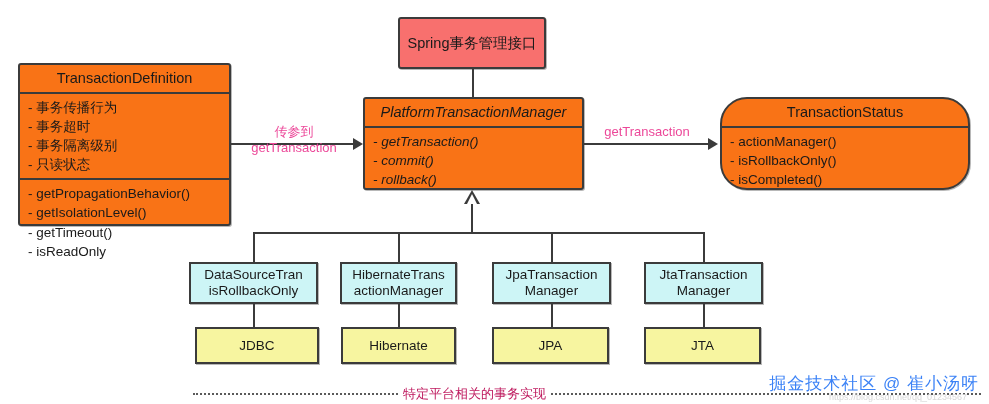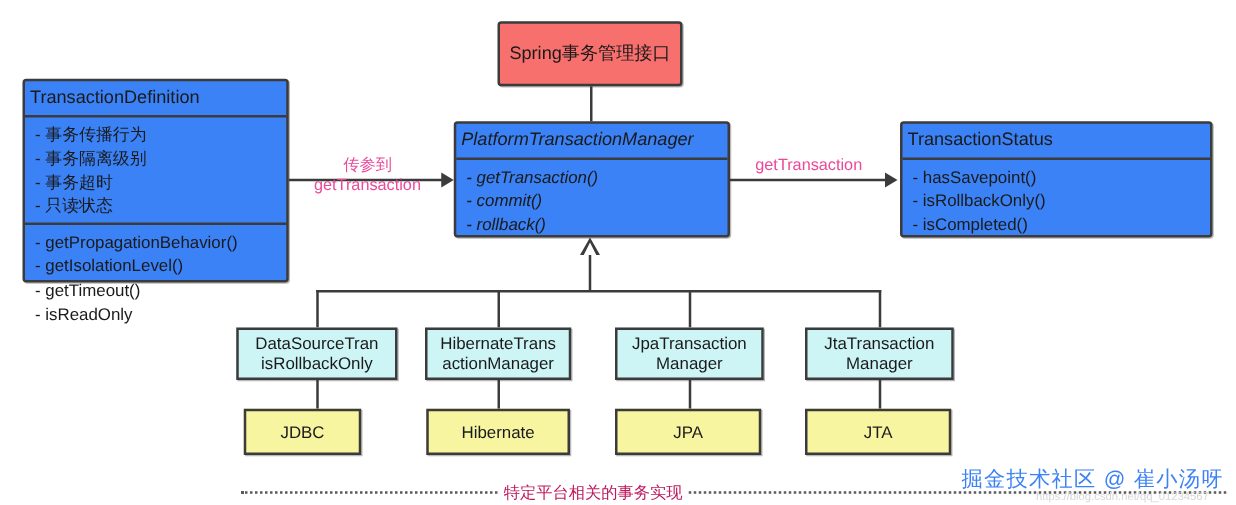--- a/index.html
+++ b/index.html
@@ -15,25 +15,25 @@
     font-family: "Liberation Sans", "DejaVu Sans", sans-serif;
     overflow: hidden;
   }
 
   
   .box {
     position: absolute;
     box-sizing: border-box;
     border: 2px solid #3b3b3b;
     border-radius: 3px;
-    background: #3b82f6;
+    background: #f97316;
     box-shadow: 1px 1px 0 rgba(0,0,0,0.28);
   }
   .box .title {
-    text-align: left;
+    text-align: center;
     font-size: 14.5px;
     color: #1a1a1a;
     padding: 5px 4px 5px 4px;
     line-height: 1.15;
     white-space: nowrap;
   }
   .box .sep {
     height: 0;
     border-top: 2px solid #3b3b3b;
   }
@@ -50,21 +50,21 @@
   
   #spring-box {
     left: 398px; top: 17px; width: 148px; height: 52px;
     background: #f8706e;
     display: flex; align-items: center; justify-content: center;
   }
   #spring-box .title { padding: 0; font-size: 14.5px; }
 
   #txdef-box   { left: 18px;  top: 63px;  width: 213px; height: 163px; }
   #ptm-box     { left: 363px; top: 97px;  width: 221px; height: 93px; font-style: italic; }
-  #txstatus-box{ left: 720px; top: 97px;  width: 250px; height: 93px; }
+  #txstatus-box{ left: 720px; top: 97px;  width: 250px; height: 93px; border-radius: 27px; }
 
   .impl {
     position: absolute;
     box-sizing: border-box;
     border: 2px solid #3b3b3b;
     background: #cdf5f6;
     box-shadow: 1px 1px 0 rgba(0,0,0,0.28);
     display: flex; align-items: center; justify-content: center;
     text-align: center;
     font-size: 13.5px;
@@ -83,21 +83,21 @@
     box-sizing: border-box;
     border: 2px solid #3b3b3b;
     background: #f7f5a0;
     box-shadow: 1px 1px 0 rgba(0,0,0,0.28);
     display: flex; align-items: center; justify-content: center;
     font-size: 13.5px;
     color: #1a1a1a;
     top: 327px;
     height: 37px;
   }
-  #plat-0 { left: 195px; width: 94px; text-align: center; }
+  #plat-0 { left: 195px; width: 124px; text-align: center; }
   #plat-1 { left: 341px; width: 115px; }
   #plat-2 { left: 492px; width: 117px; }
   #plat-3 { left: 644px; width: 117px; }
 
   
   .hline { position: absolute; height: 0; border-top: 2px solid #3b3b3b; }
   .vline { position: absolute; width: 0;  border-left: 2px solid #3b3b3b; }
 
   .arrowhead {
     position: absolute;
@@ -178,22 +178,22 @@
     <div class="title">Spring事务管理接口</div>
   </div>
 
   <div class="vline" style="left:472px; top:69px; height:28px;"></div>
 
   <div class="box" id="txdef-box">
     <div class="title">TransactionDefinition</div>
     <div class="sep"></div>
     <div class="section">
       <div class="row">- 事务传播行为</div>
+      <div class="row">- 事务超时</div>
       <div class="row">- 事务隔离级别</div>
-      <div class="row">- 事务超时</div>
       <div class="row">- 只读状态</div>
     </div>
     <div class="sep"></div>
     <div class="section">
       <div class="row">- getPropagationBehavior()</div>
       <div class="row">- getIsolationLevel()</div>
       <div class="row">- getTimeout()</div>
       <div class="row">- isReadOnly</div>
     </div>
   </div>
@@ -218,21 +218,21 @@
   <div class="hline" style="left:584px; top:143px; width:126px;"></div>
   <div class="arrowhead" style="left:708px; top:138px;"></div>
   <div class="edge-label" style="left:589px; top:124px; width:116px;">
     <div>getTransaction</div>
   </div>
 
   <div class="box" id="txstatus-box">
     <div class="title">TransactionStatus</div>
     <div class="sep"></div>
     <div class="section">
-      <div class="row">- hasSavepoint()</div>
+      <div class="row">- actionManager()</div>
       <div class="row">- isRollbackOnly()</div>
       <div class="row">- isCompleted()</div>
     </div>
   </div>
 
   <div class="triangle-wrap" style="left:464px; top:190px;">
     <div class="tri-outer"></div>
     <div class="tri-inner"></div>
   </div>
   <div class="vline" style="left:471px; top:204px; height:28px;"></div>

